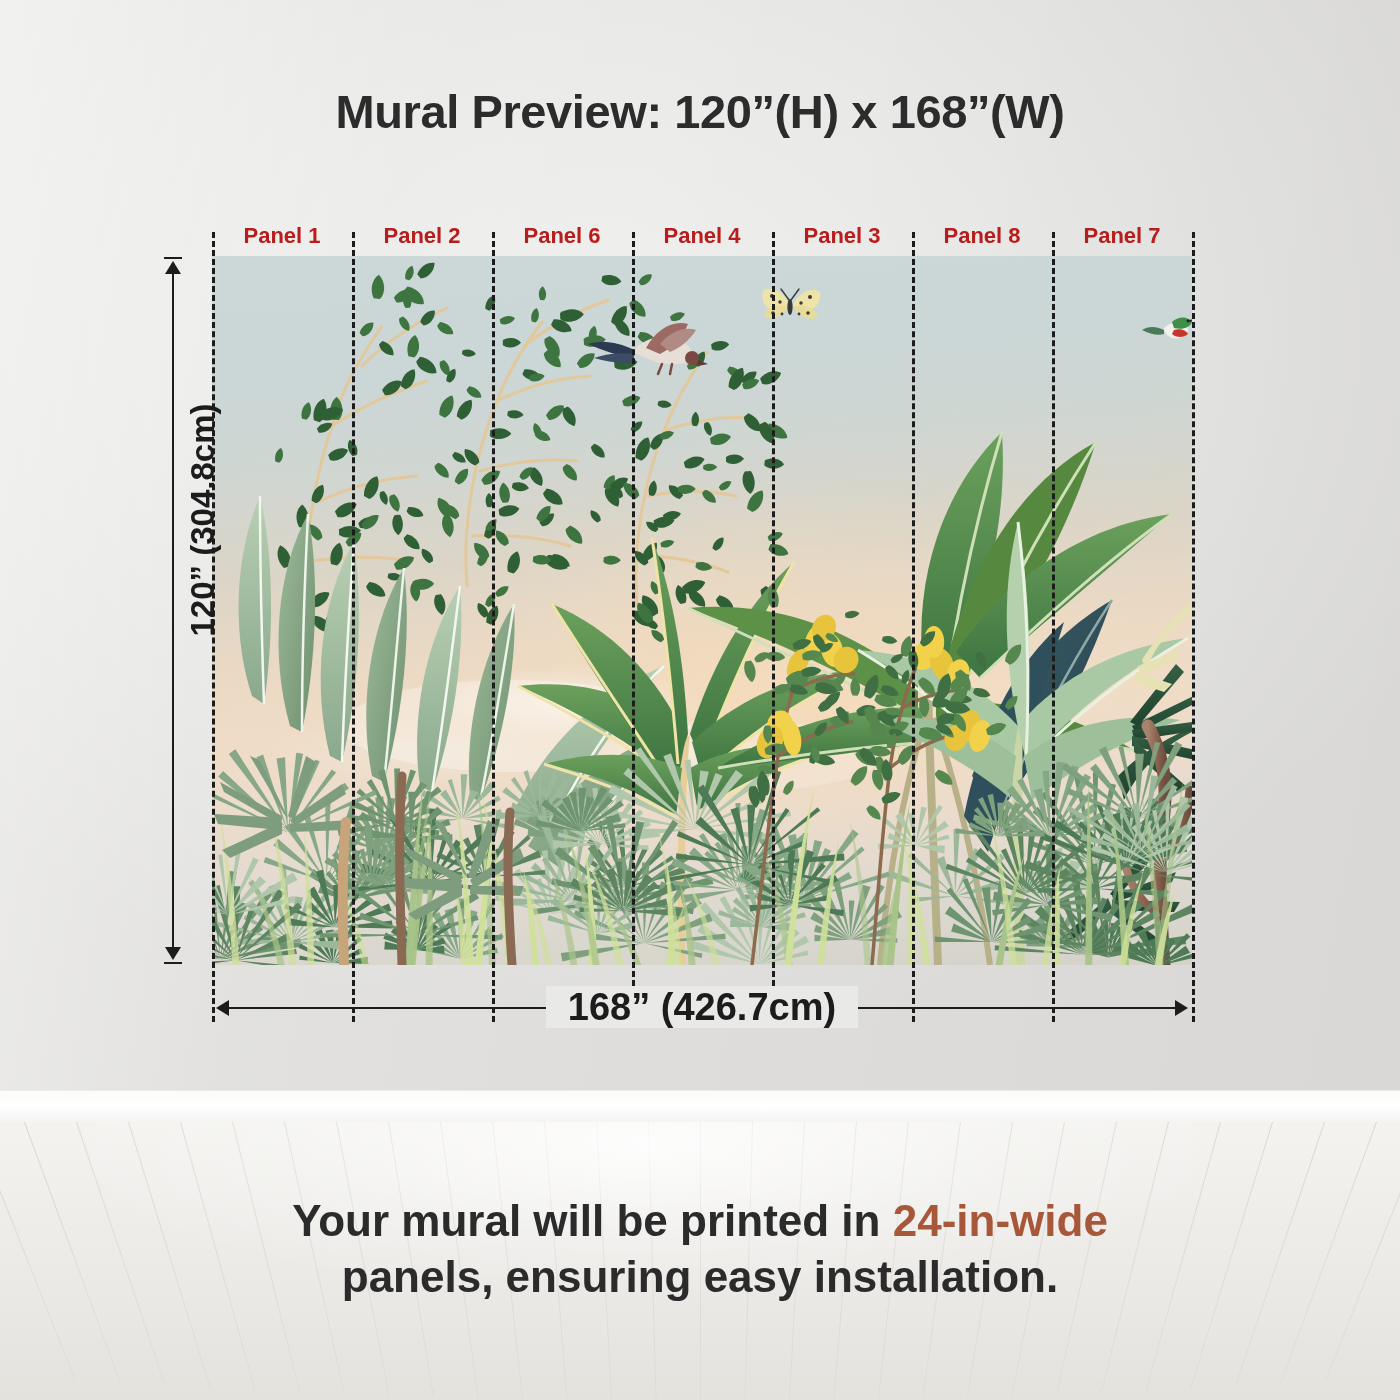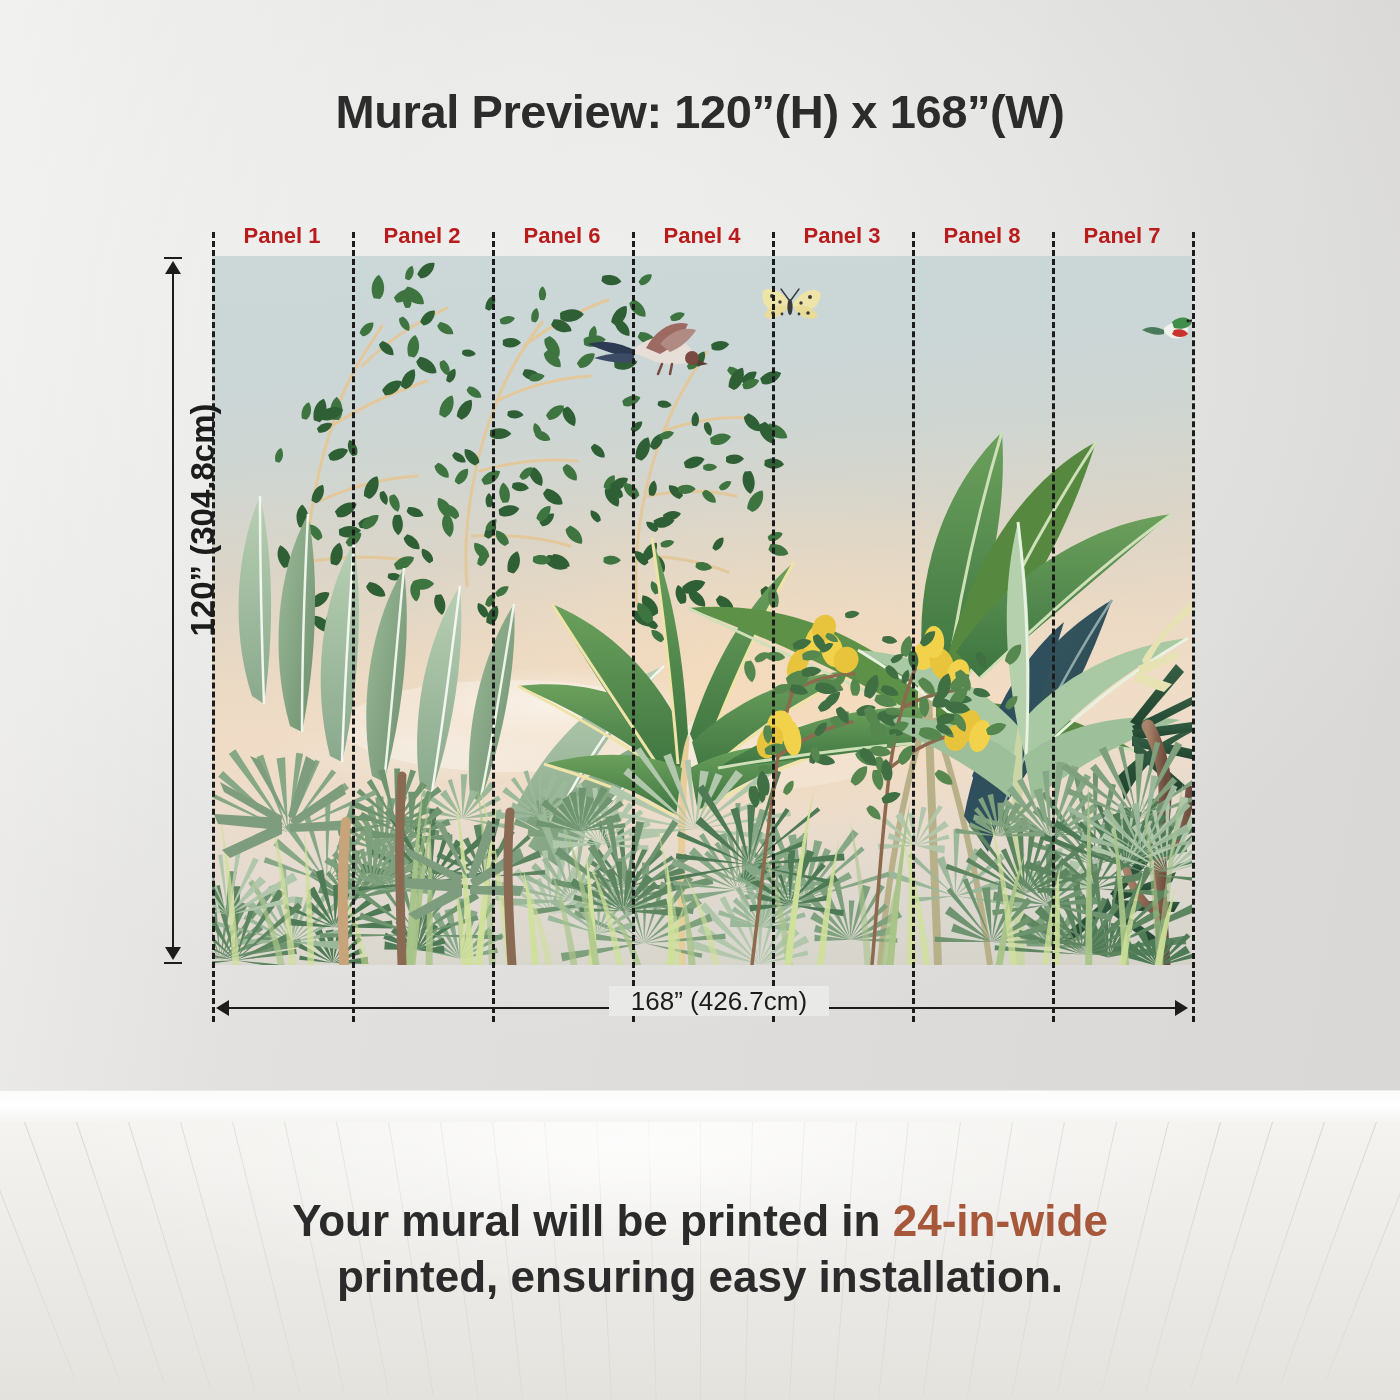--- a/index.html
+++ b/index.html
@@ -110,22 +110,22 @@
     text-align:center;font-size:33px;font-weight:bold;color:#1c1c1c;white-space:nowrap;
   }
   .dim-v-label-wrap{position:absolute;left:150px;top:455px;width:40px;height:40px;}
 
   .dim-h{position:absolute;left:212px;top:994px;width:980px;height:28px;}
   .dim-h .line{position:absolute;top:13px;left:8px;width:964px;height:2px;background:#1c1c1c;}
   .dim-h .arrow{position:absolute;top:6px;width:0;height:0;border-top:8px solid transparent;border-bottom:8px solid transparent;}
   .dim-h .arrow.l{left:4px;border-right:13px solid #1c1c1c;}
   .dim-h .arrow.r{right:4px;border-left:13px solid #1c1c1c;}
   .dim-h-label{
-    position:absolute;left:17px;top:-8px;width:980px;text-align:center;
-    font-size:26px;font-weight:normal;color:#1c1c1c;
+    position:absolute;left:0;top:-8px;width:980px;text-align:center;
+    font-size:38px;font-weight:bold;color:#1c1c1c;
   }
   .dim-h-label span{background:#e9e9e7;padding:0 22px;}
 
   
   .caption{
     position:absolute;left:0;top:1193px;width:1400px;text-align:center;
     font-size:44px;font-weight:bold;color:#2b2b2b;line-height:1.28;
   }
   .caption .hl{color:#a8583a;}
 </style>
@@ -1676,16 +1676,16 @@
 
   <div class="dim-h">
     <div class="line"></div>
     <div class="arrow l"></div>
     <div class="arrow r"></div>
     <div class="dim-h-label"><span>168” (426.7cm)</span></div>
   </div>
 
   <div class="caption">
     <div><span>Your mural will be printed in </span><span class="hl">24-in-wide</span></div>
-    <div>printed, ensuring easy installation.</div>
+    <div>panels, ensuring easy installation.</div>
   </div>
 
 </div>
 
 </body></html>

